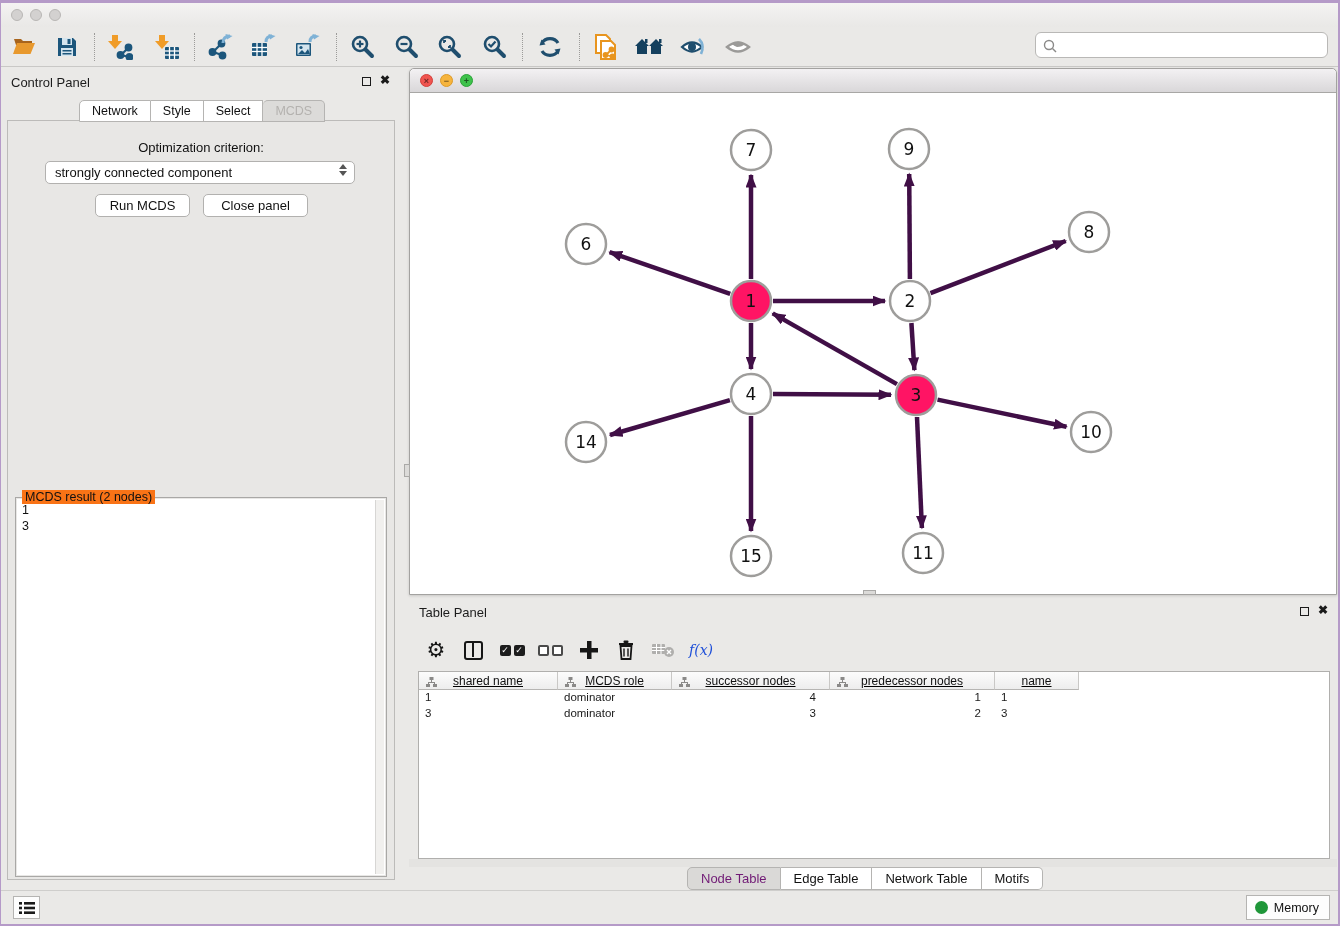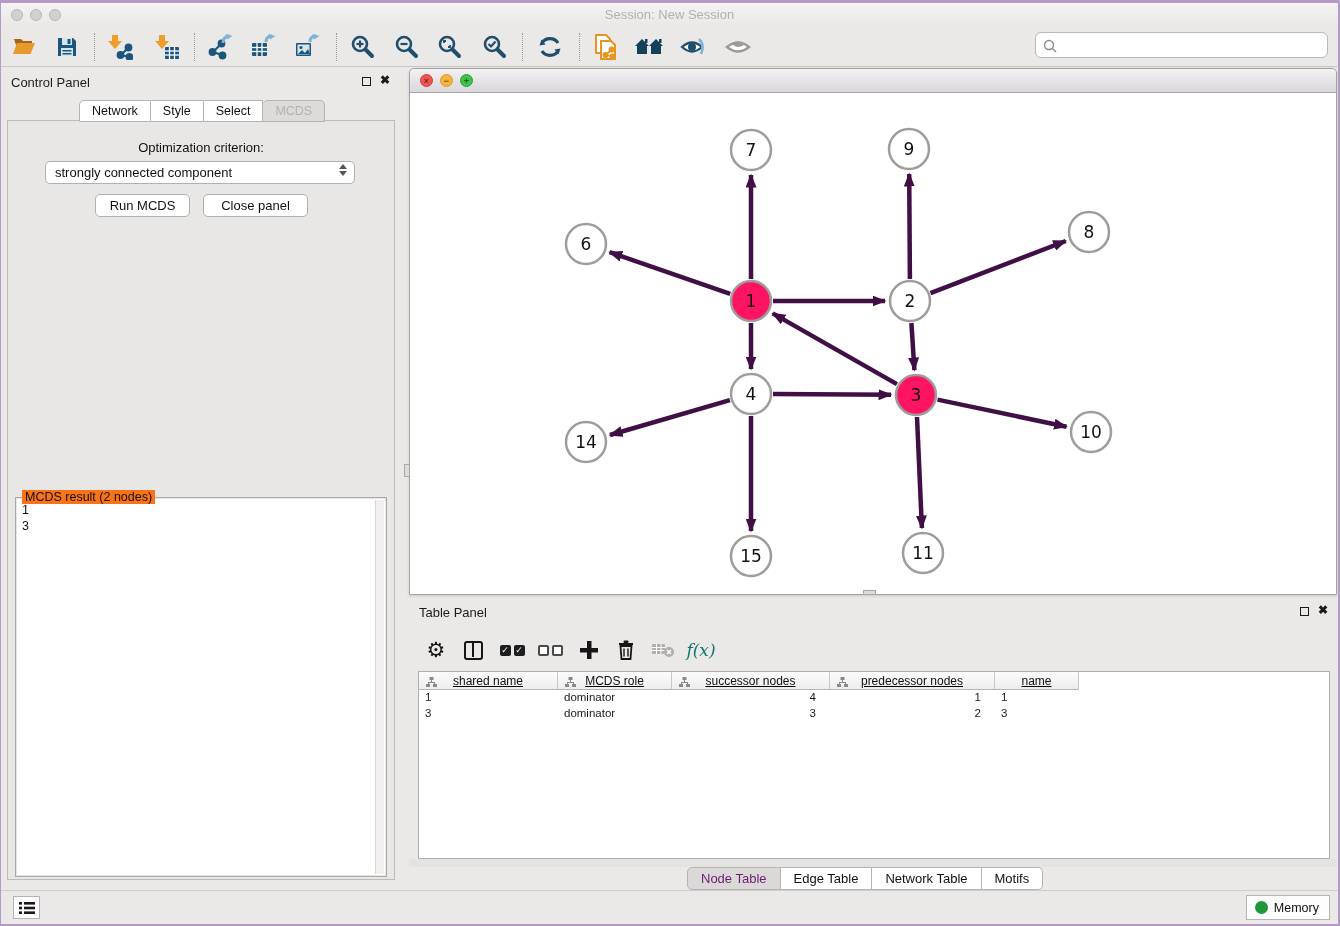--- a/index.html
+++ b/index.html
@@ -85,21 +85,21 @@
   .tp-header { position:absolute; left:408px; top:598px; width:928px; height:24px; }
   .tp-toolbar { position:absolute; left:417px; top:630px; width:912px; height:36px; }
   .tpi { position:absolute; top:0; width:34px; height:34px; display:flex; align-items:center; justify-content:center; }
   .gear { font-family:"DejaVu Sans", sans-serif; font-size:21px; color:#161616; }
   .colpane { width:19px; height:19px; border:2.5px solid #161616; border-radius:3px; position:relative; }
   .colpane::after { content:""; position:absolute; left:6px; top:0; width:2.5px; height:14px; background:#161616; }
   .cbpair { display:flex; gap:3px; }
   .cb { width:11px; height:11px; border-radius:2px; }
   .cb.checked { background:#1d1d1d; color:#fff; font-size:9px; line-height:11px; text-align:center; }
   .cb.un { border:2px solid #4a4a4a; background:#fff; }
-  .fx { font-family:"DejaVu Serif", serif; font-style:italic; font-size:17px; color:#0f766e; }
+  .fx { font-family:"DejaVu Serif", serif; font-style:italic; font-size:14px; color:#1d4ed8; }
   .tablebox { position:absolute; left:417px; top:668px; width:912px; height:188px;
     background:#fff; border:1px solid #b0afad; }
   .thead { display:flex; height:18px;text-decoration:underline; }
   .th { position:relative; background:linear-gradient(#fcfcfc,#ededed);
     border-right:1px solid #c9c8c6; border-bottom:1px solid #b6b5b3; font-size:12px;
     color:#111; display:flex; align-items:center; justify-content:center; }
   .th .hier { position:absolute; left:7px; top:5px; }
   .trow { display:flex; height:16px; font-size:11.5px; color:#1a1a1a; }
   .td { padding:1px 6px 0 6px; overflow:hidden; white-space:nowrap; }
   .td.r { text-align:right; padding-right:14px; }
@@ -125,21 +125,20 @@
 <body>
 
 <div class="win">
 
   <div class="titlebar">
     <div class="tl-dots">
       <div class="tl-dot"></div>
       <div class="tl-dot"></div>
       <div class="tl-dot"></div>
     </div>
-    <div class="title-text">Session: New Session</div>
   </div>
 
   <div class="toolbar">
     <div class="tb-ico" style="left:8px">
       <svg width="26" height="24" viewBox="0 0 24 24">
           <path d="M2 4h7l2 2h9v4H4z" fill="#a8641c"></path>
           <path d="M1 19 L5 8 h18 l-4.5 11 Z" fill="#e8992e"></path>
         </svg>
     </div>
     <div class="tb-ico" style="left:51px">

